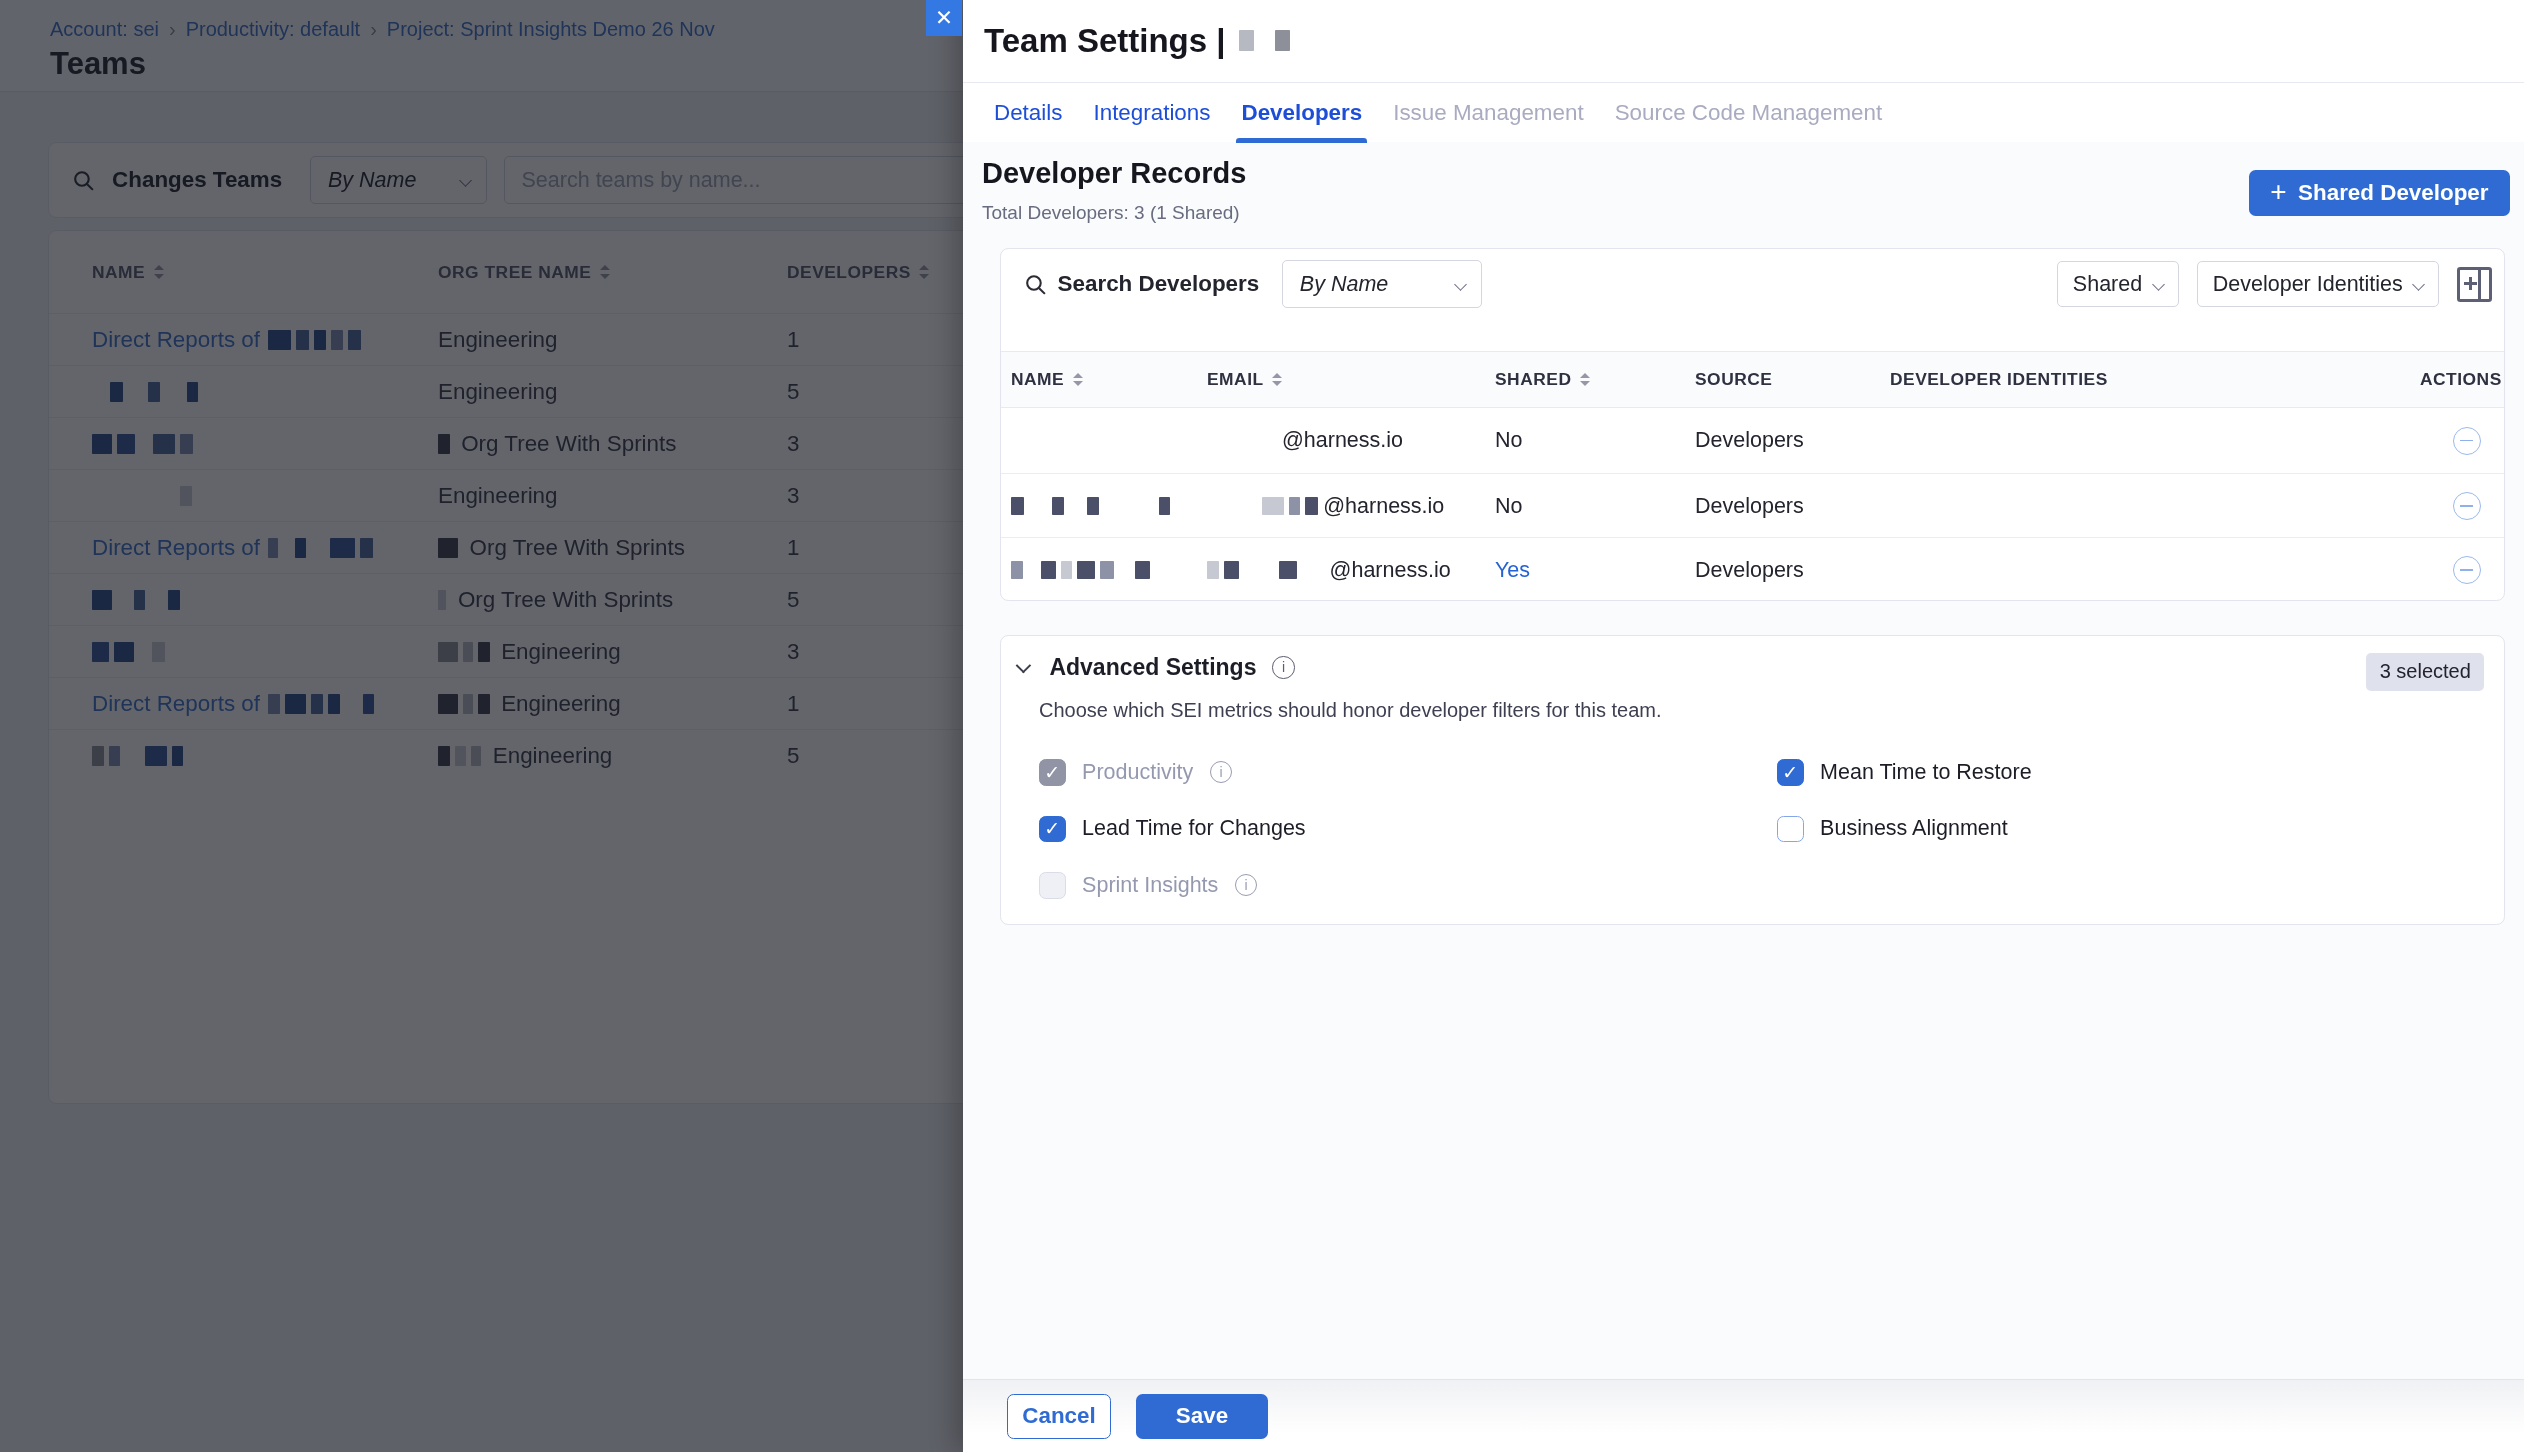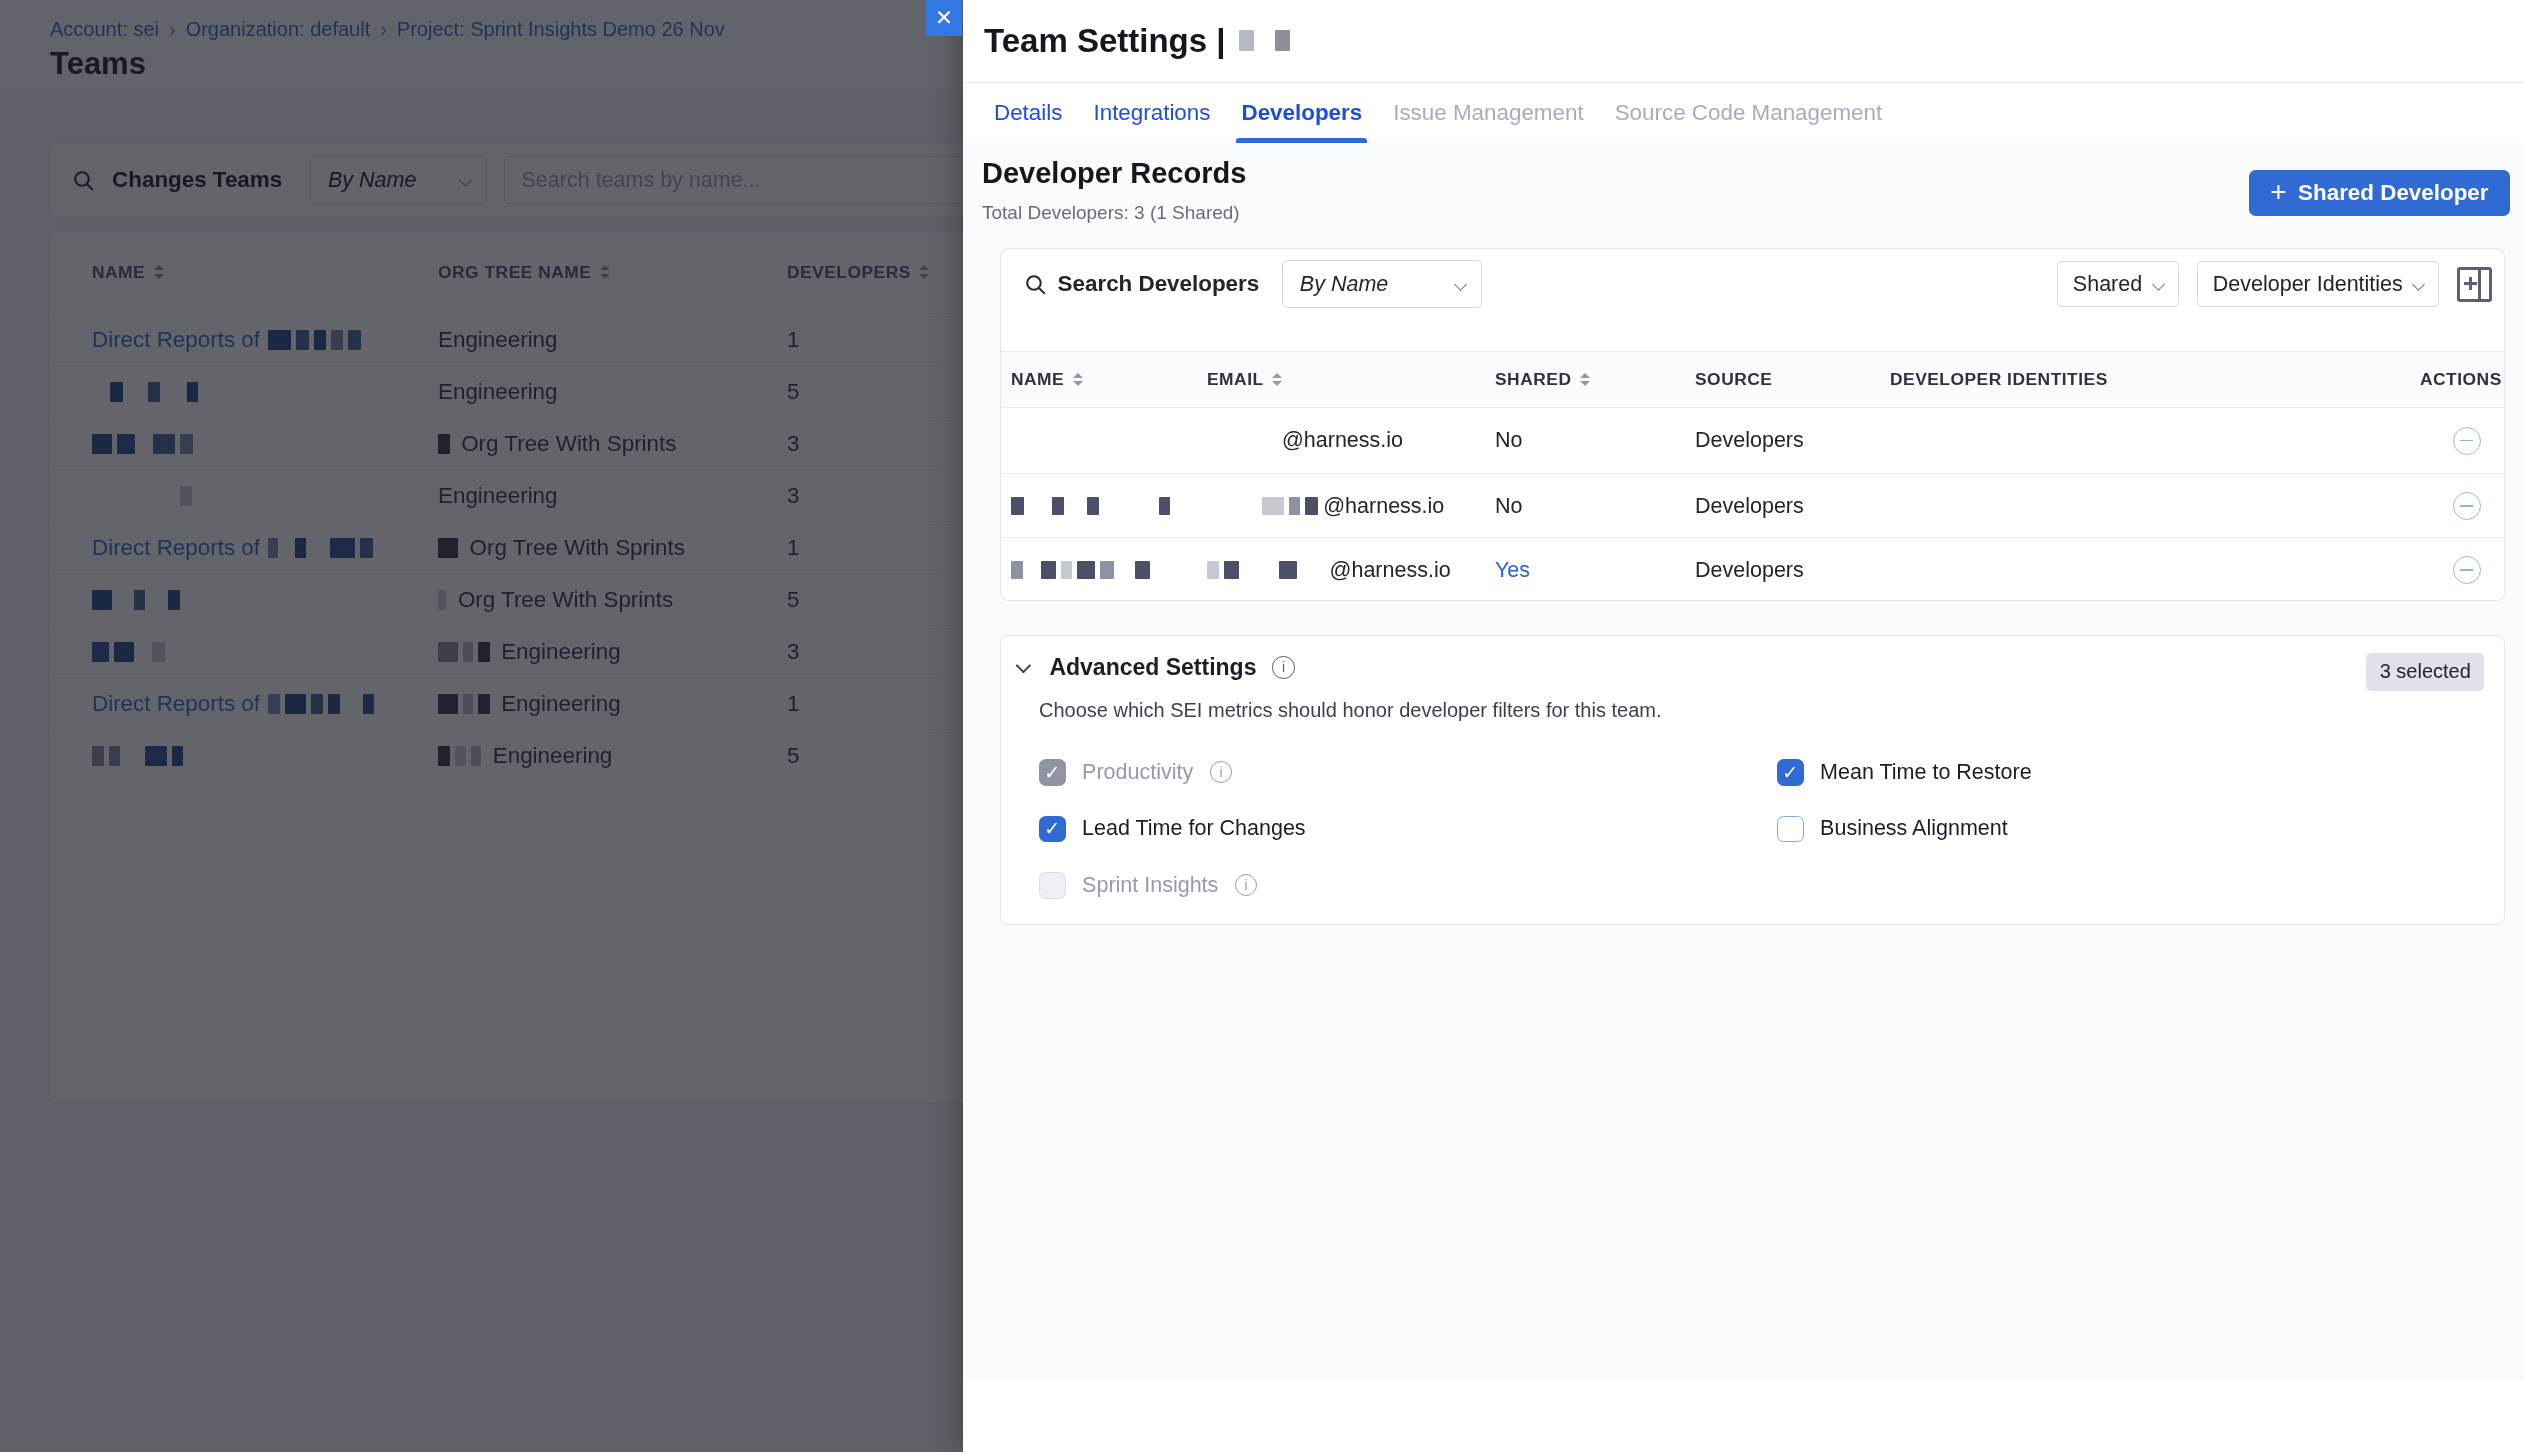--- a/index.html
+++ b/index.html
@@ -125,21 +125,21 @@
 </head>
 <body>
 
 <div class="stage">
 
   <div class="teams-page">
     <div class="page-header"></div>
     <div class="breadcrumb">
       <span>Account: sei</span>
       <span class="crumb-sep">›</span>
-      <span>Organization: default</span>
+      <span>Productivity: default</span>
       <span class="crumb-sep">›</span>
       <span>Project: Sprint Insights Demo 26 Nov</span>
     </div>
     <div class="page-title">Teams</div>
 
     <div class="toolbar-card">
       <svg class="mag" width="25" height="25" viewBox="0 0 24 24">
           <circle cx="10.5" cy="10.5" r="6.5" fill="none" stroke="#2a2b33" stroke-width="2"></circle>
           <line x1="15.5" y1="15.5" x2="21" y2="21" stroke="#2a2b33" stroke-width="2"></line>
         </svg>
@@ -543,15 +543,19 @@
             <span class="cb-label">Mean Time to Restore</span>
           </div>
           <div class="cb-item">
             <span class="cb"></span>
             <span class="cb-label">Business Alignment</span>
           </div>
         </div>
       </div>
     </div>
 
+    <div class="dw-footer">
+      <button class="btn-cancel">Cancel</button>
+      <button class="btn-save">Save</button>
+    </div>
   </aside>
 </div>
 
 
 </body></html>

